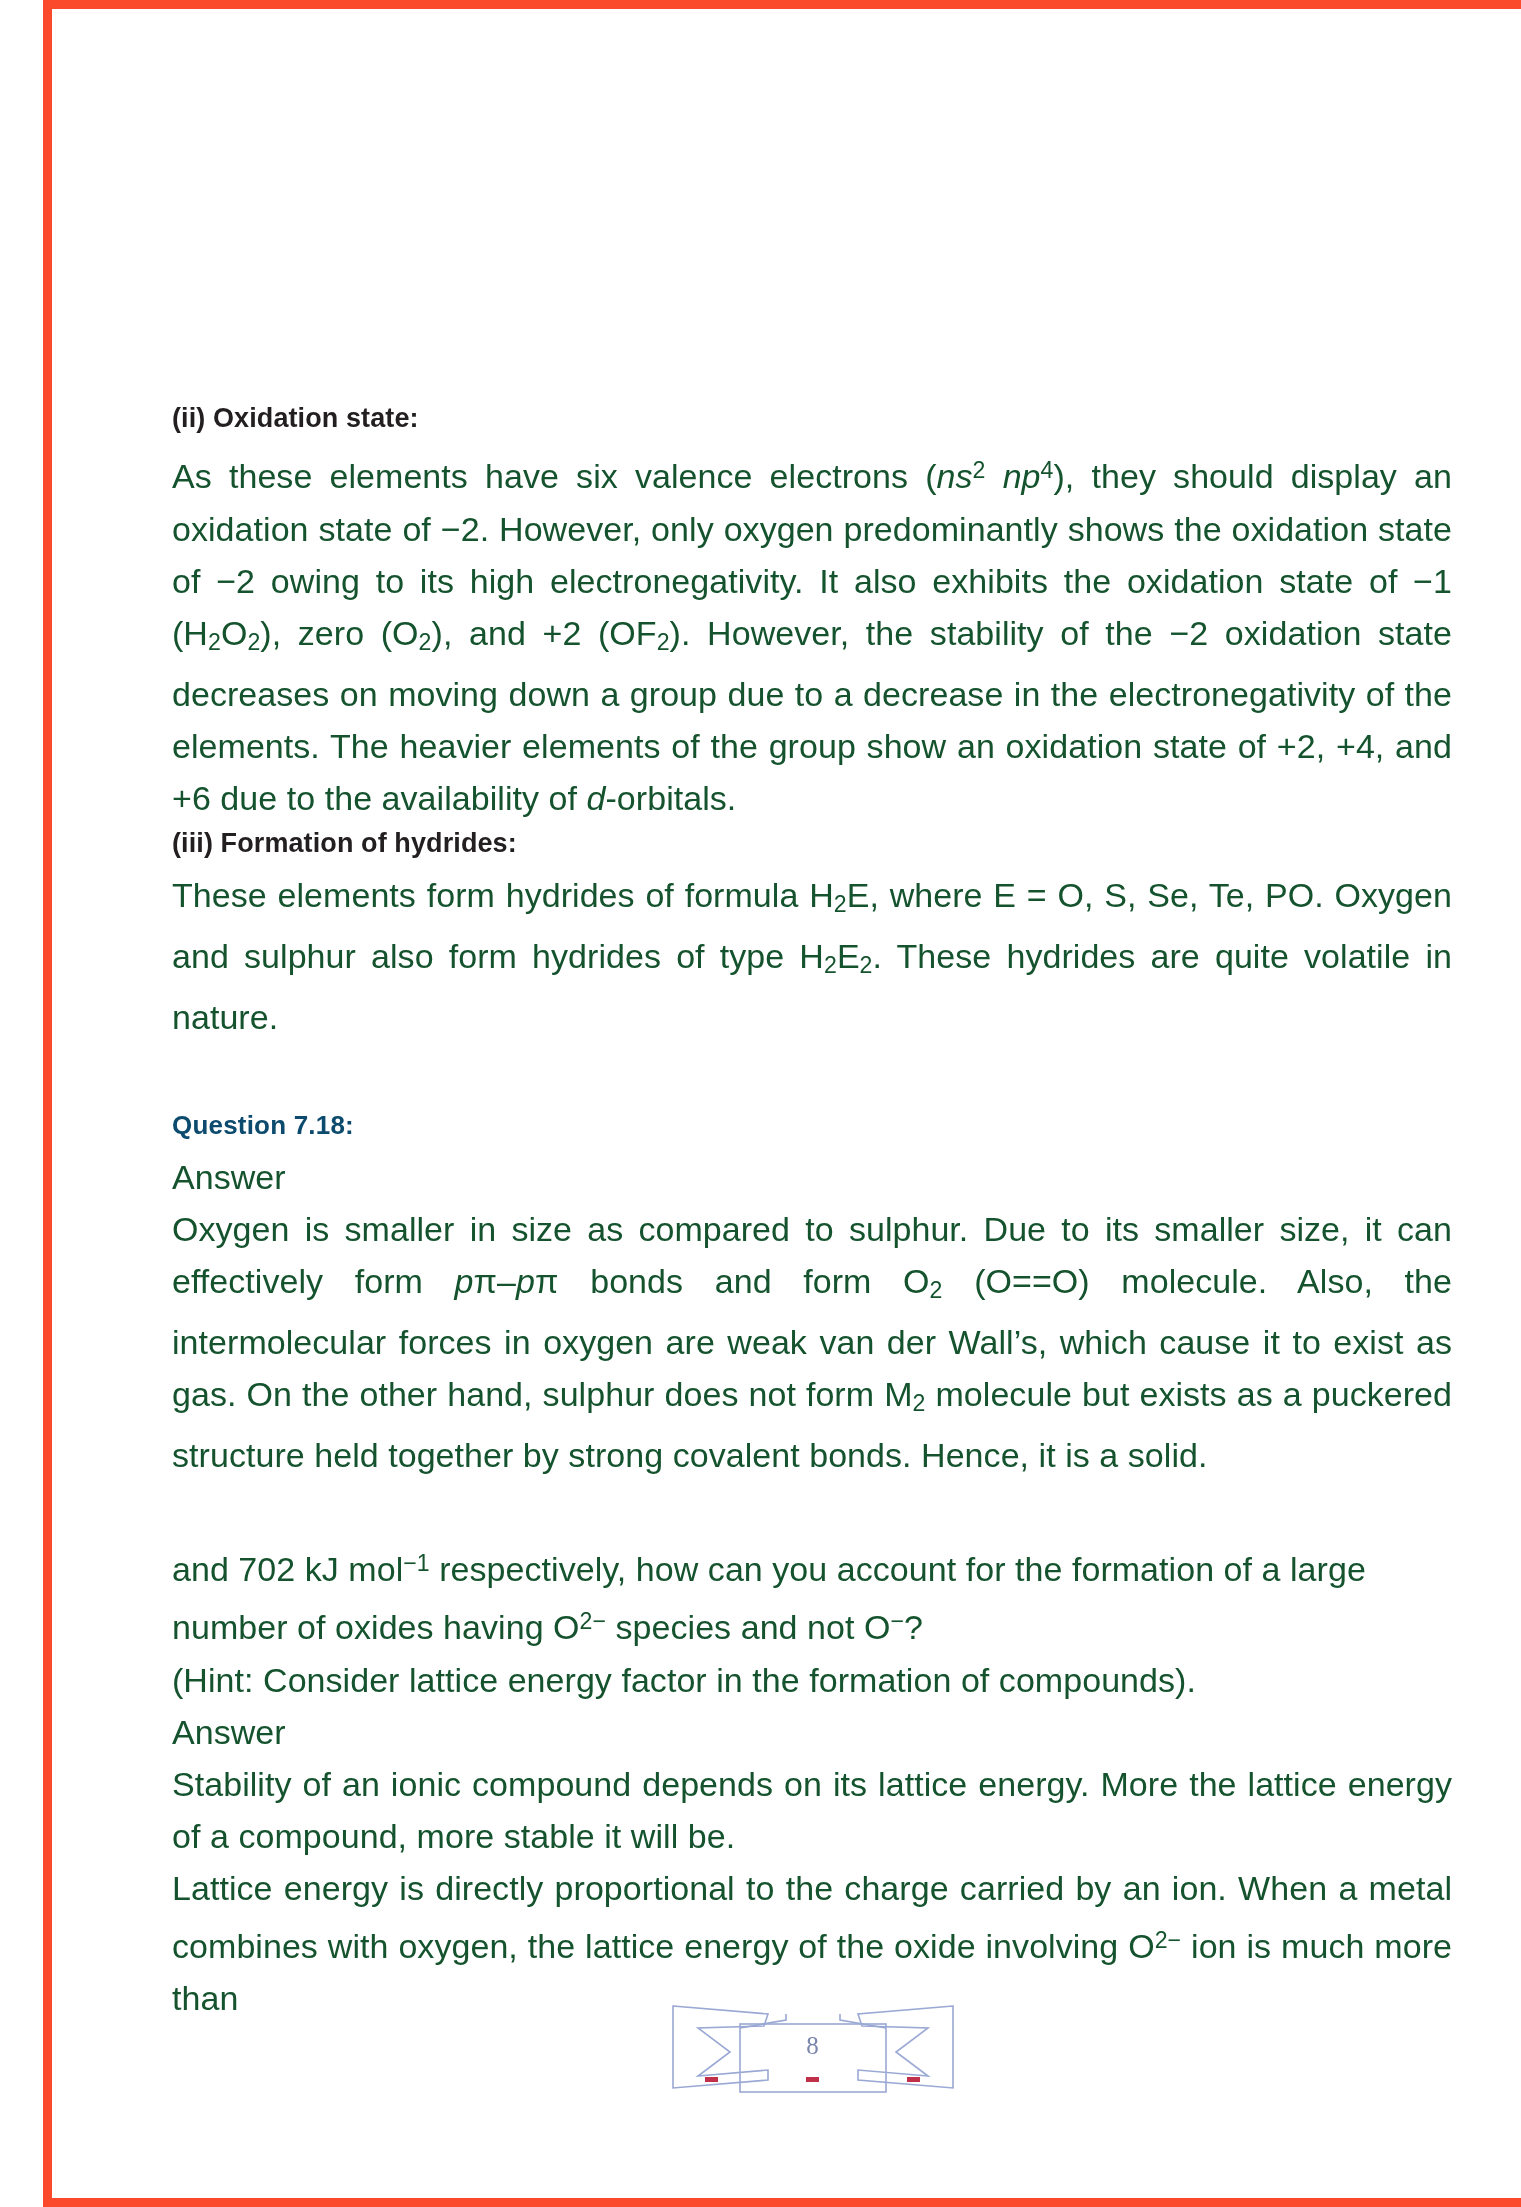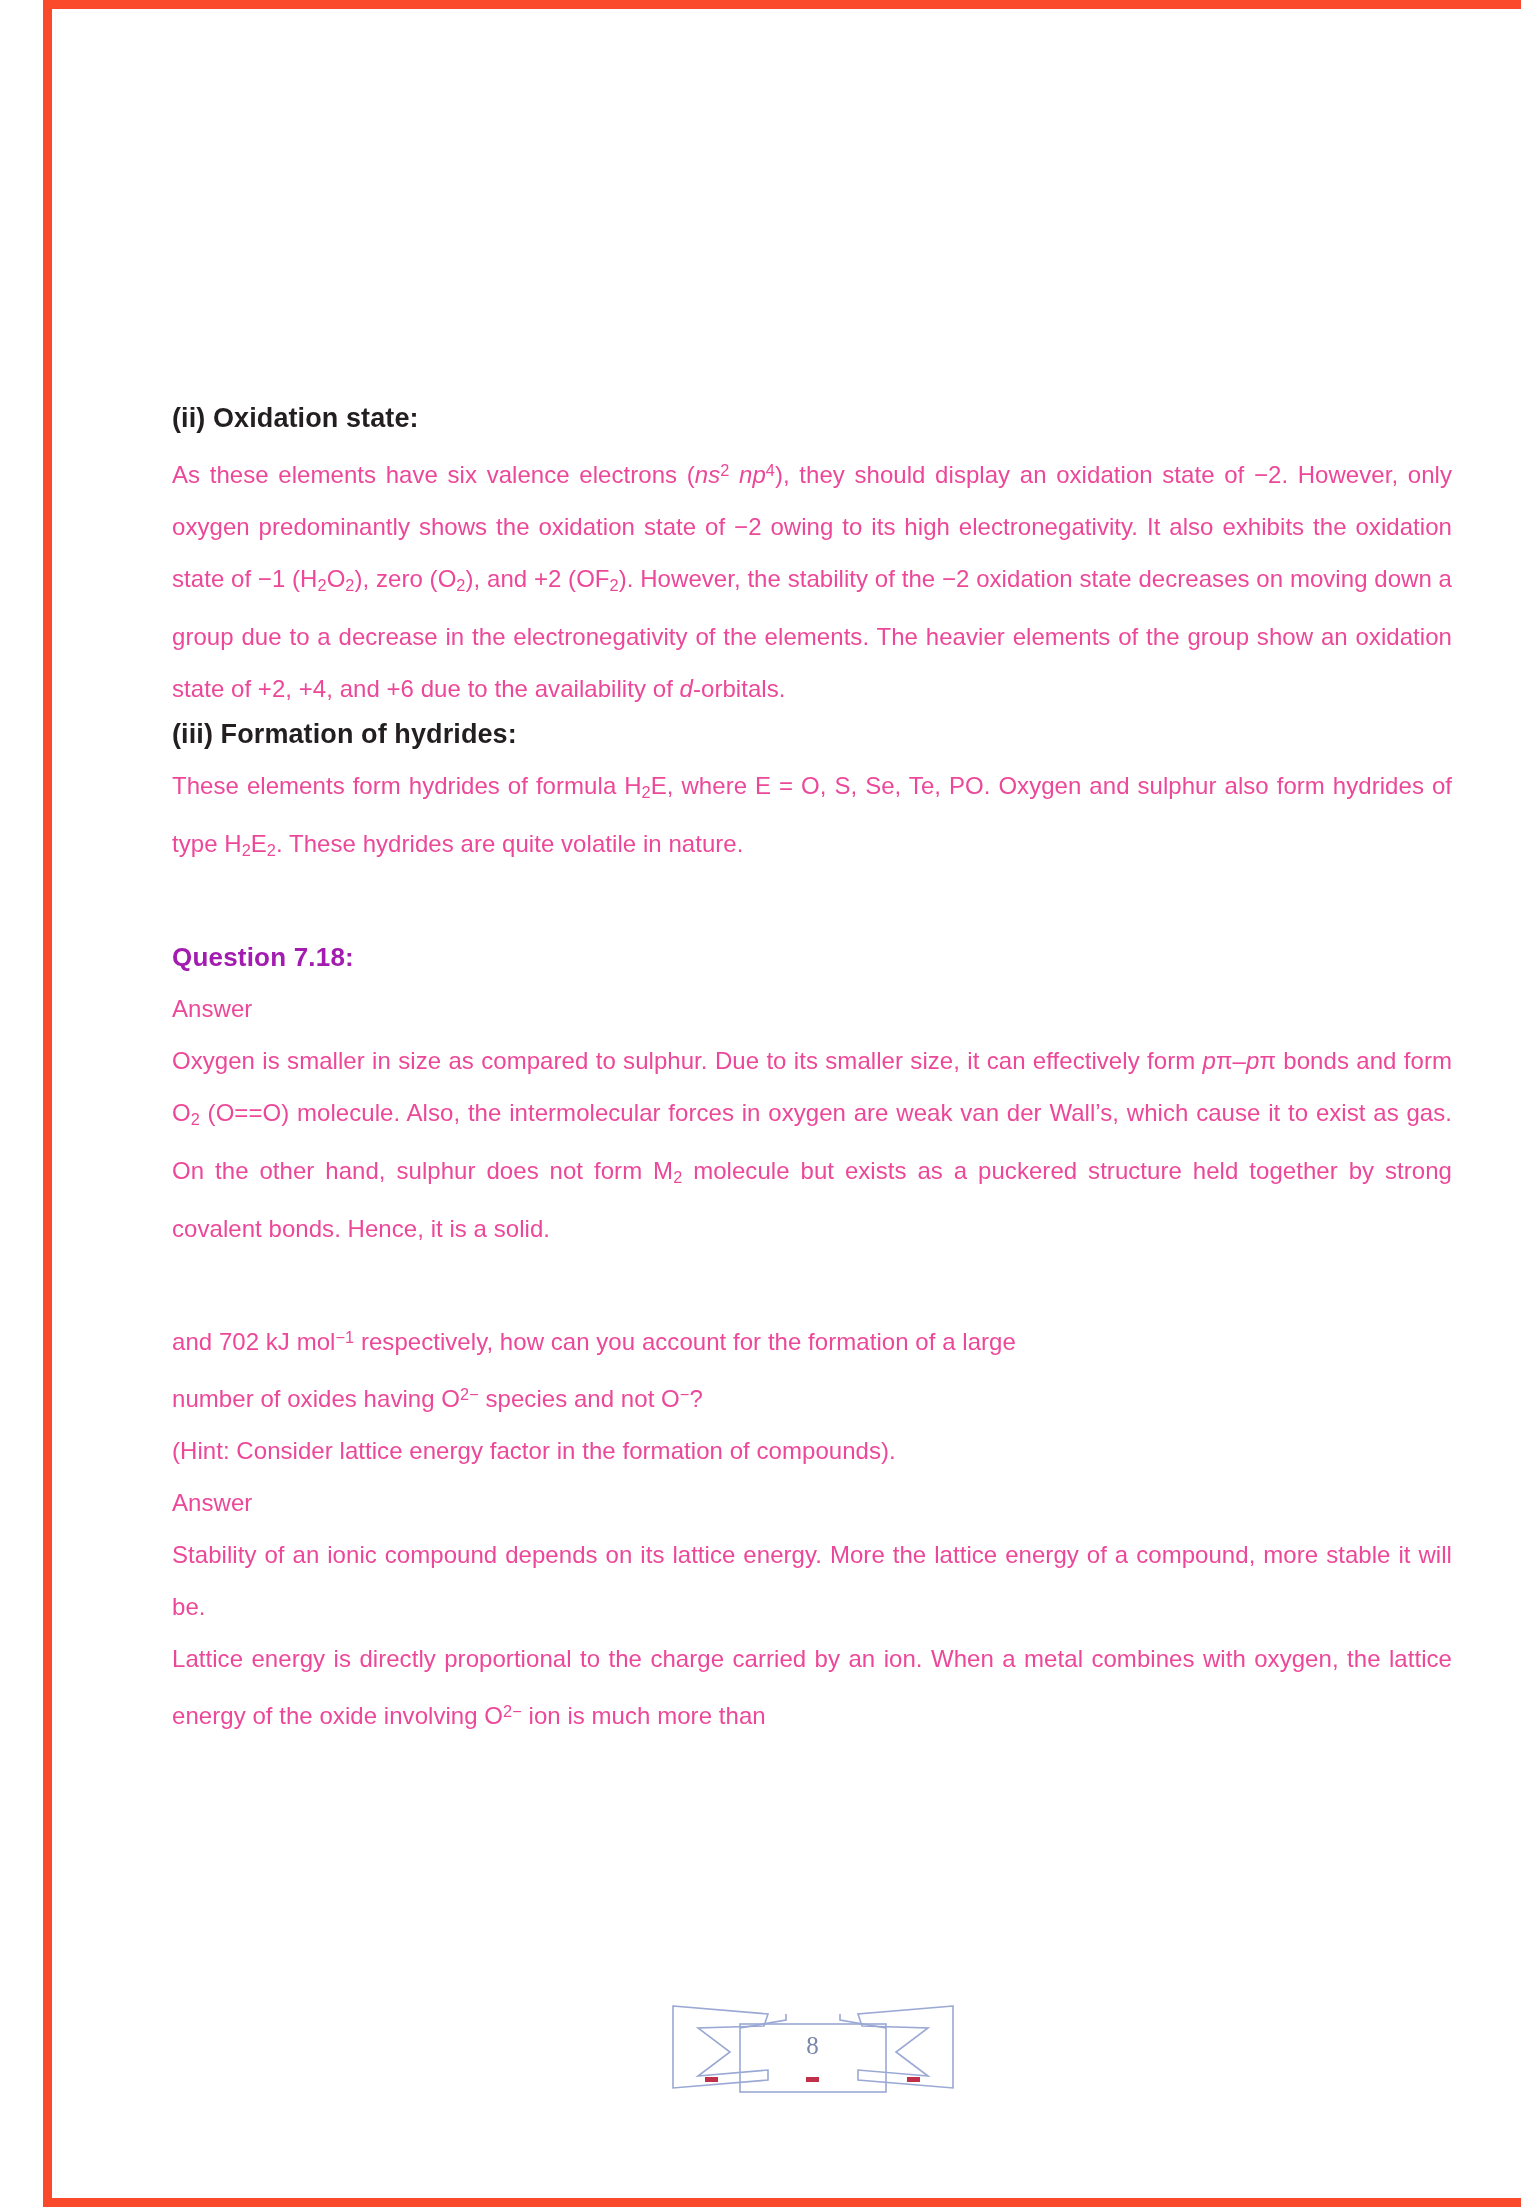--- a/index.html
+++ b/index.html
@@ -35,35 +35,35 @@
   }
   .heading {
     font-weight: bold;
     font-size: 27px;
     color: #231f20;
     letter-spacing: 0.1px;
     margin: 0 0 6px 0;
     line-height: 1.45;
   }
   .para {
-    font-size: 24px;
-    color: #ec4899;
+    font-size: 34px;
+    color: #14532d;
     line-height: 52px;
     text-align: justify;
     text-justify: inter-word;
     margin: 0;
     letter-spacing: 0.05px;
   }
   .para.left {
     text-align: left;
   }
   .qheading {
     font-size: 26px;
     font-weight: bold;
-    color: #a21caf;
+    color: #0c4a6e;
     line-height: 52px;
     margin: 0;
     letter-spacing: 0.2px;
   }
   .spacer-lg { height: 56px; }
   sub { font-size: 0.68em; vertical-align: -0.22em; }
   sup { font-size: 0.68em; vertical-align: 0.45em; }
   i { font-style: italic; }
   .ribbon-wrap {
     position: absolute;

